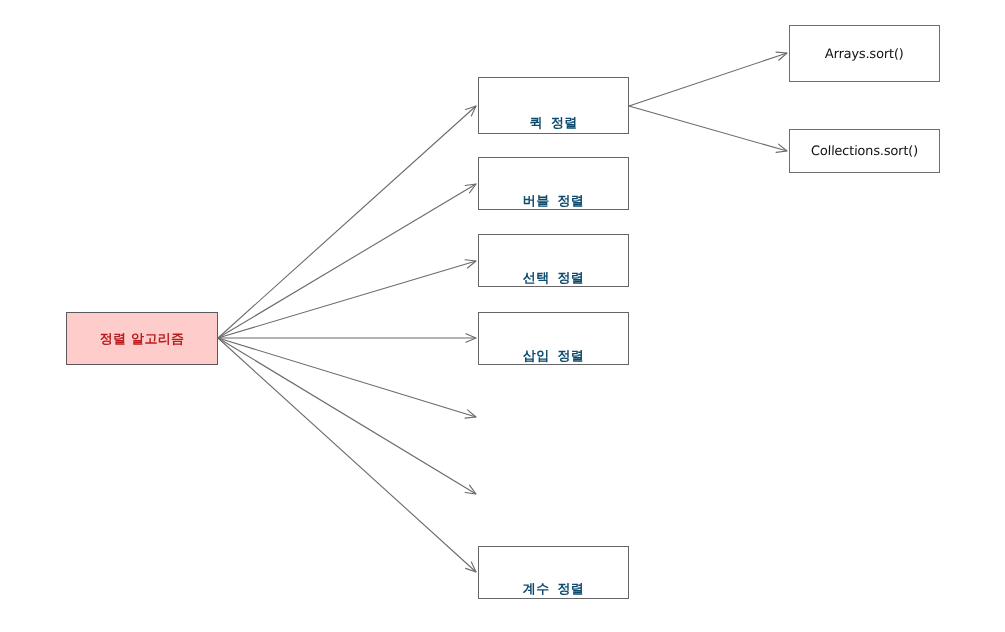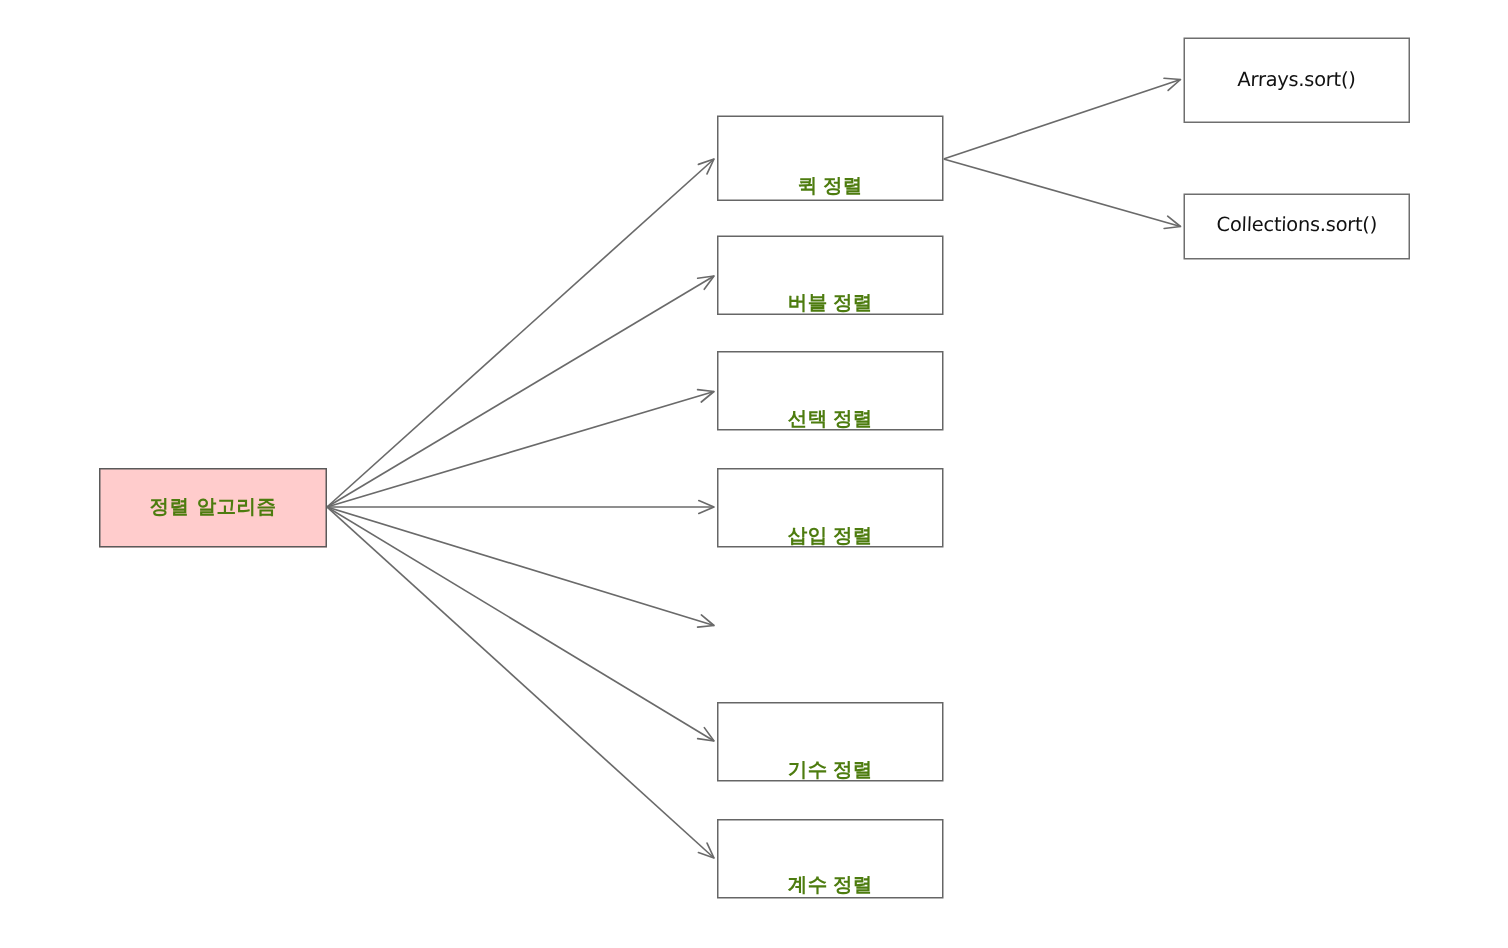--- a/index.html
+++ b/index.html
@@ -43,29 +43,29 @@
   }
   
   .node.root {
     background: #ffcccc;
     border-color: #5a5a5a;
   }
   .node.root .node-label {
     font-family: "DejaVu Sans", "Liberation Sans", sans-serif;
     font-size: 13px;
     font-weight: bold;
-    color: #4d7c0f;
+    color: #b91c1c;
     letter-spacing: 0.3px;
   }
   
   .node.algo .node-label {
-    font-family: Liberation Serif, serif;
+    font-family: Liberation Mono, monospace;
     font-size: 13px;
     font-weight: bold;
-    color: #4d7c0f;
+    color: #0c4a6e;
     letter-spacing: 0.3px;
     margin-top: 37px;
   }
   
   .node.api {
     border-color: #6e6e6e;
   }
   .node.api .node-label {
     font-family: "DejaVu Sans", "Liberation Sans", sans-serif;
     font-size: 13px;
@@ -128,23 +128,20 @@
   </div>
   <div class="node algo" id="node-bubble" style="left: 478px; top: 157px; width: 151px; height: 53px;">
     <span class="node-label">버블 정렬</span>
   </div>
   <div class="node algo" id="node-insertion" style="left: 478px; top: 312px; width: 151px; height: 53px;">
     <span class="node-label">삽입 정렬</span>
   </div>
   <div class="node algo" id="node-selection" style="left: 478px; top: 234px; width: 151px; height: 53px;">
     <span class="node-label">선택 정렬</span>
   </div>
-  <div class="node algo" id="node-radix" style="left: 478px; top: 468px; width: 151px; height: 53px;">
-    <span class="node-label">기수 정렬</span>
-  </div>
   <div class="node algo" id="node-counting" style="left: 478px; top: 546px; width: 151px; height: 53px; align-items: flex-end;">
     <span class="node-label">계수 정렬</span>
   </div>
 
   <div class="node api" id="node-arrays-sort" style="left: 789px; top: 25px; width: 151px; height: 57px;">
     <span class="node-label">Arrays.sort()</span>
   </div>
   <div class="node api" id="node-collections-sort" style="left: 789px; top: 129px; width: 151px; height: 44px;">
     <span class="node-label">Collections.sort()</span>
   </div>

